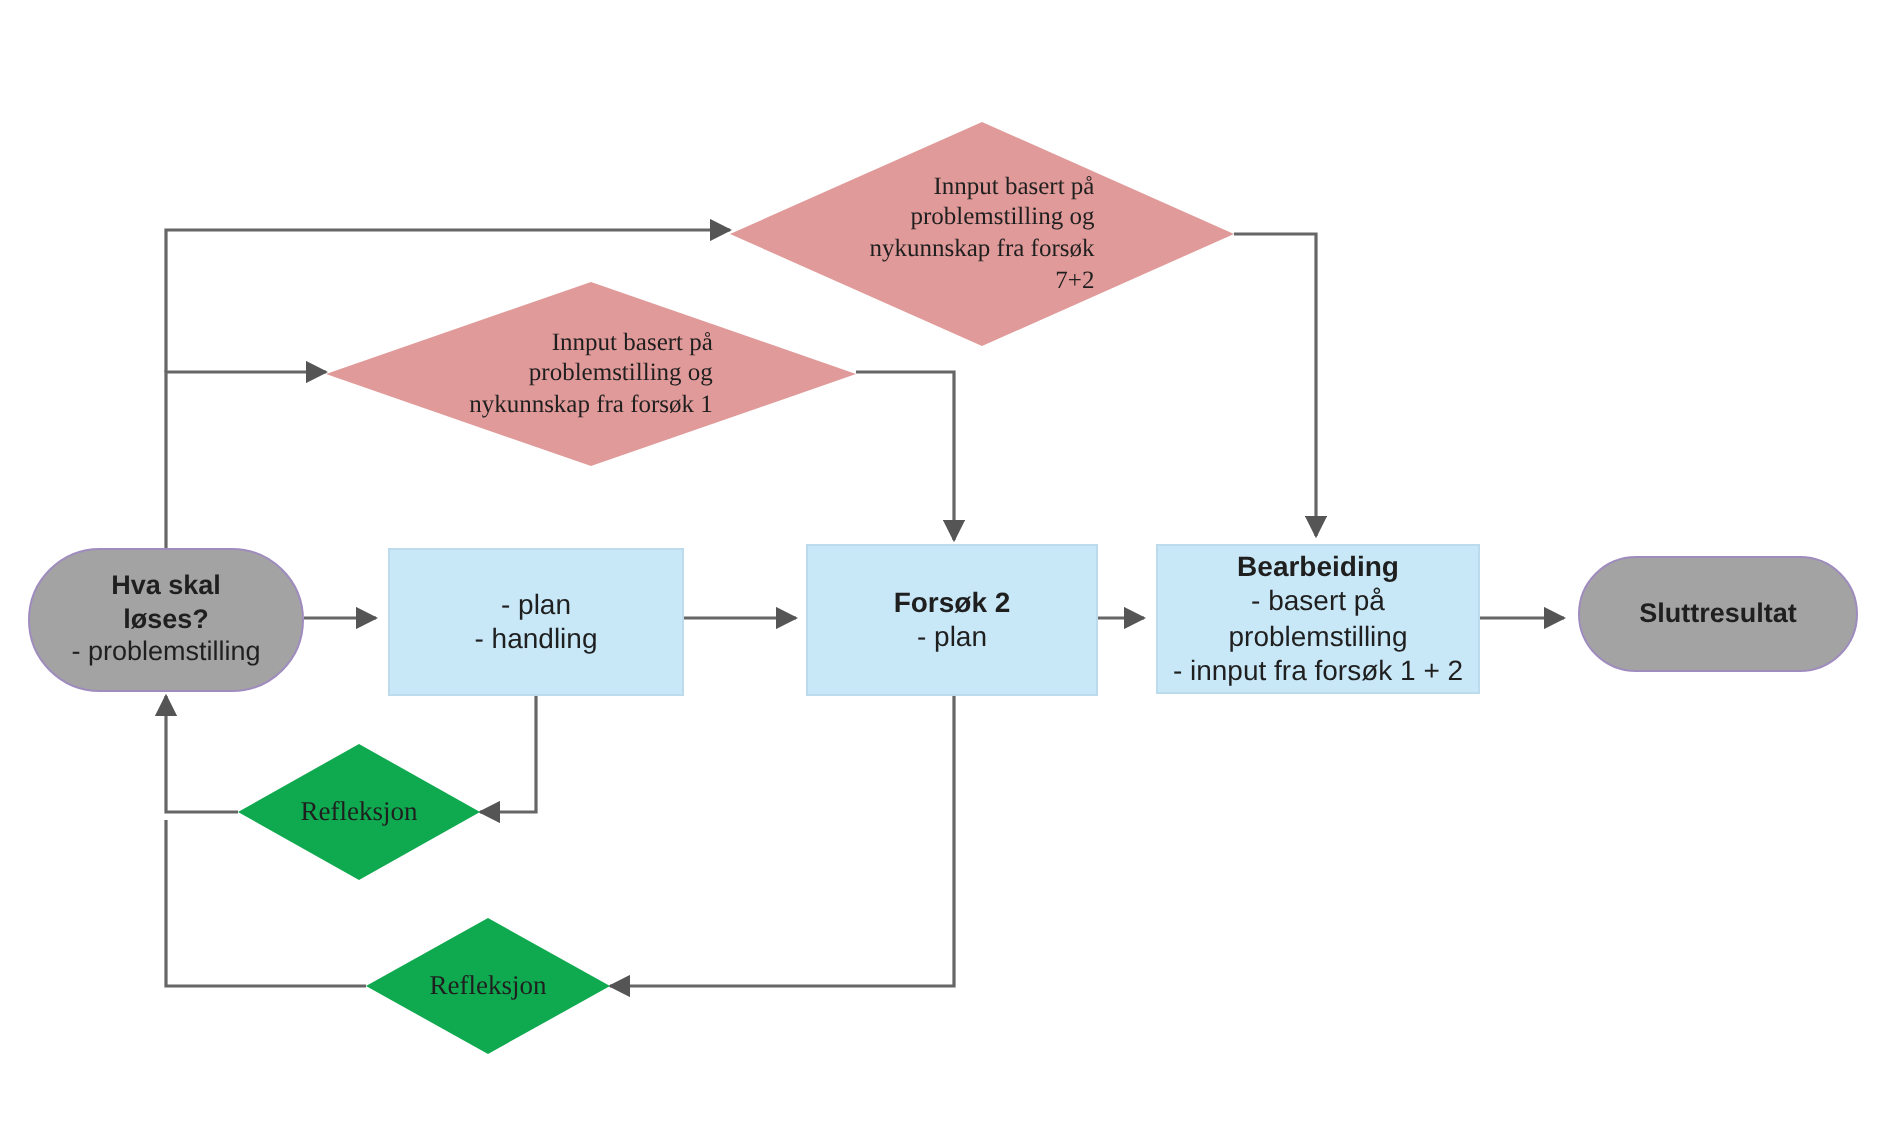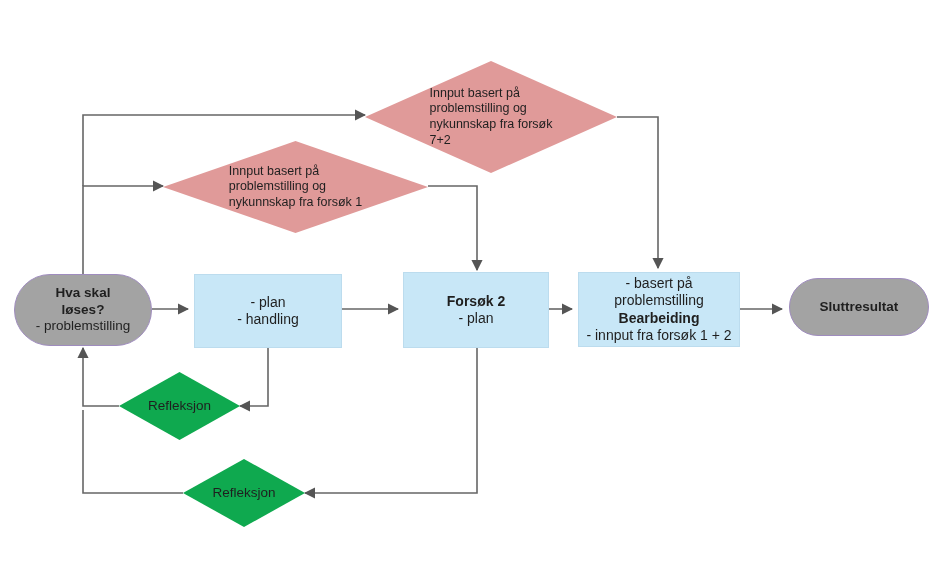--- a/index.html
+++ b/index.html
@@ -60,24 +60,25 @@
   }
   .diamond-label {
     position: absolute;
     left: 0;
     top: 0;
     width: 100%;
     height: 100%;
     display: flex;
     align-items: center;
     justify-content: center;
-    text-align: left;
+    text-align: right;
     color: #1f1f1f;
     line-height: 1.25;
     pointer-events: none;
+    font-family: Liberation Serif, serif;
   }
   .pink-label { font-size: 12.5px; }
   .green-label { font-size: 13.5px; }
   .b { font-weight: bold; }
   .ln { display: block; }
 </style>
 </head>
 <body>
 
 <div id="canvas">
@@ -133,22 +134,22 @@
 
   <div class="node process" style="left:403px; top:272px; width:146px; height:76px;">
     <div class="txt">
       <span class="ln b">Forsøk 2</span>
       <span class="ln">- plan</span>
     </div>
   </div>
 
   <div class="node process" style="left:578px; top:272px; width:162px; height:75px;">
     <div class="txt">
+      <span class="ln b">Bearbeiding</span>
       <span class="ln">- basert på problemstilling</span>
-      <span class="ln b">Bearbeiding</span>
       <span class="ln">- innput fra forsøk 1 + 2</span>
     </div>
   </div>
 
   <div class="node terminator" style="left:789px; top:278px; width:140px; height:58px;">
     <div class="txt">
       <span class="ln b">Sluttresultat</span>
     </div>
   </div>
 

